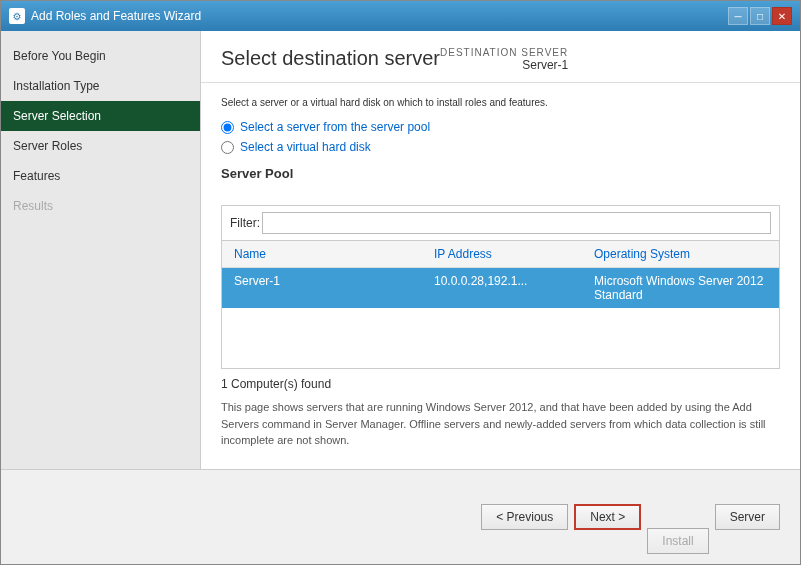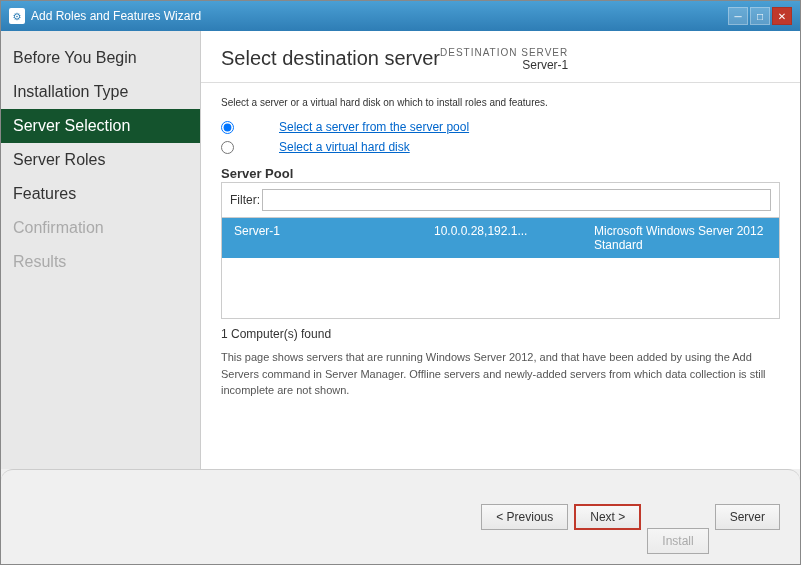--- a/index.html
+++ b/index.html
@@ -74,21 +74,21 @@
       overflow: hidden;
     }
     .sidebar {
       width: 200px;
       background: #e8e8e8;
       border-right: 1px solid #ccc;
       padding-top: 10px;
     }
     .sidebar-item {
       padding: 8px 12px;
-      font-size: 16px;
+      font-size: 12px;
       color: #333;
       cursor: pointer;
     }
     .sidebar-item.active {
       background: #14532d;
       color: white;
     }
     .sidebar-item.disabled {
       color: #aaa;
       cursor: default;
@@ -145,29 +145,27 @@
       align-items: center;
       gap: 6px;
       margin-bottom: 6px;
       font-size: 12px;
     }
     .radio-option input[type="radio"] {
       margin: 0;
     }
     .radio-option label {
       color: #0066cc;
-      text-decoration: underline;
-      cursor: pointer;
-      margin-left: 39px;
+      cursor: pointer;
     }
     .section-label {
       font-size: 13px;
       font-weight: bold;
       color: #333;
-      margin-bottom: 1px;
+      margin-bottom: 24px;
     }
     .server-pool-box {
       border: 1px solid #ccc;
       background: white;
     }
     .filter-bar {
       display: flex;
       align-items: center;
       padding: 6px 8px;
       border-bottom: 1px solid #ccc;
@@ -229,21 +227,20 @@
       line-height: 1.5;
     }
     .footer {
       background: #f0f0f0;
       border-top: 1px solid #ccc;
       padding: 10px 20px;
       display: flex;
       justify-content: flex-end;
       gap: 6px;
       align-items: center;
-      border-radius: 12px;
     }
     .btn {
       height: 26px;
       padding: 0 14px;
       border: 1px solid #aaa;
       background: linear-gradient(to bottom, #f8f8f8, #e8e8e8);
       font-size: 12px;
       cursor: pointer;
       color: #333;
     }
@@ -278,21 +275,20 @@
   </div>
 
   <div class="main-content">
 
     <div class="sidebar">
       <div class="sidebar-item">Before You Begin</div>
       <div class="sidebar-item">Installation Type</div>
       <div class="sidebar-item active">Server Selection</div>
       <div class="sidebar-item">Server Roles</div>
       <div class="sidebar-item">Features</div>
-      <div class="sidebar-item disabled">Confirmation</div>
       <div class="sidebar-item disabled">Results</div>
     </div>
 
     <div class="content-area">
 
       <div class="page-header">
         <div class="page-title">Select destination server</div>
         <div class="dest-server-info">
           <div class="dest-server-label">DESTINATION SERVER</div>
           <div class="dest-server-name">Server-1</div>
@@ -315,20 +311,25 @@
 
         <div class="section-label">Server Pool</div>
 
         <div class="server-pool-box">
 
           <div class="filter-bar">
             <span class="filter-label">Filter:</span>
             <input class="filter-input" type="text" style="">
           </div>
 
+          <div class="table-header">
+            <div class="col-name">Name</div>
+            <div class="col-ip">IP Address</div>
+            <div class="col-os">Operating System</div>
+          </div>
 
           <div class="table-body">
             <div class="table-row selected">
               <div class="col-name">Server-1</div>
               <div class="col-ip">10.0.0.28,192.1...</div>
               <div class="col-os">Microsoft Windows Server 2012 Standard</div>
             </div>
           </div>
         </div>
 

